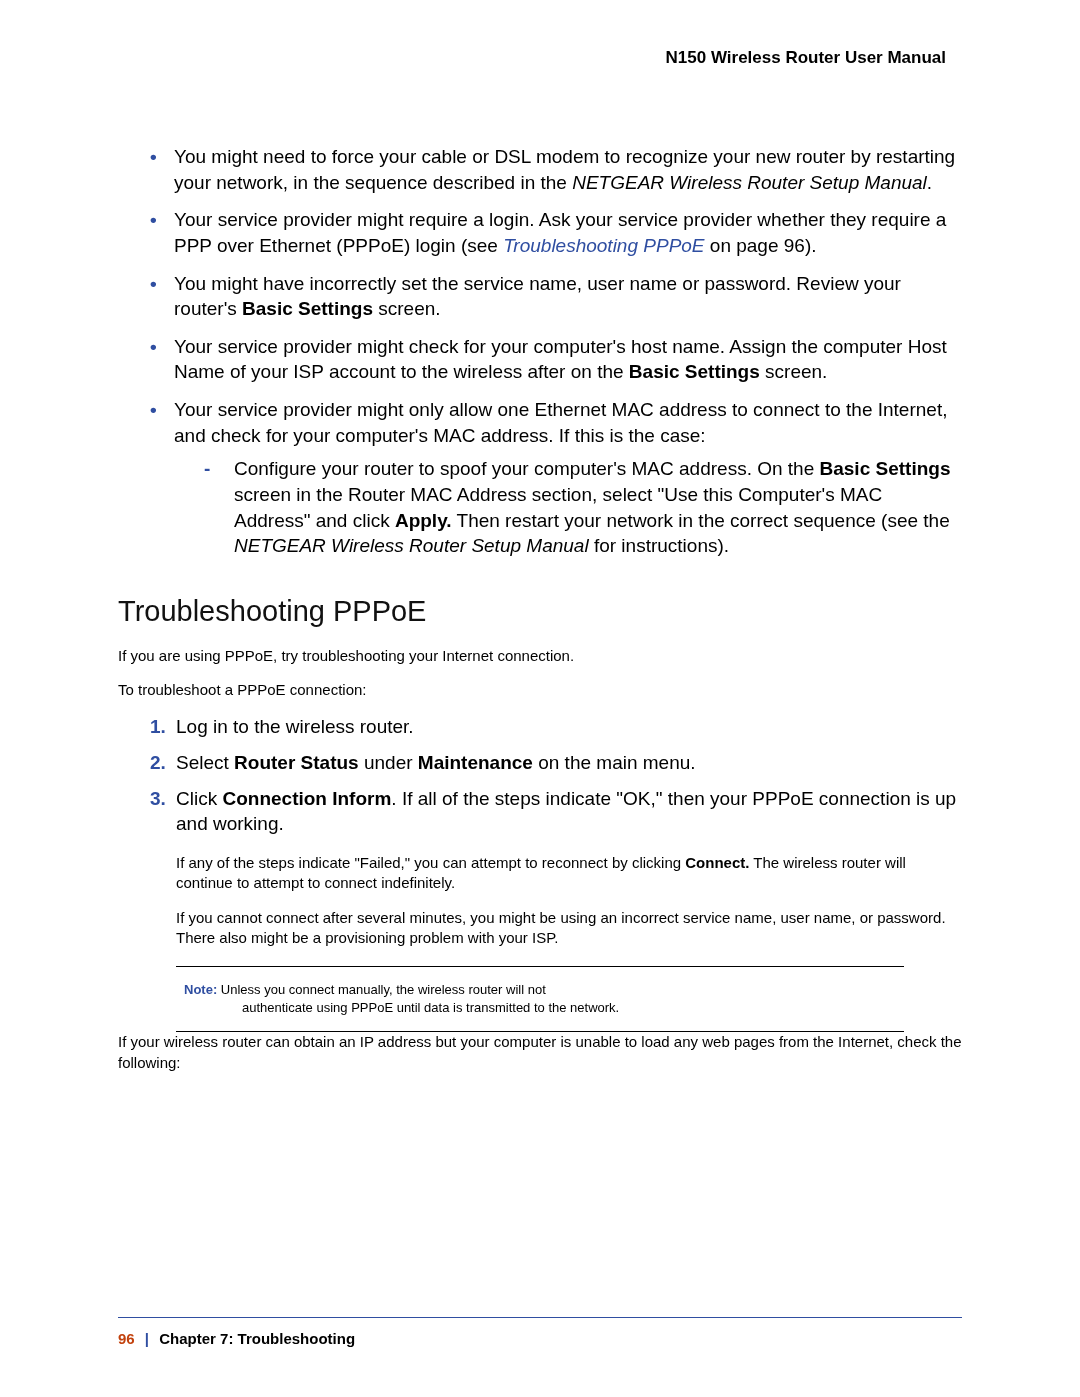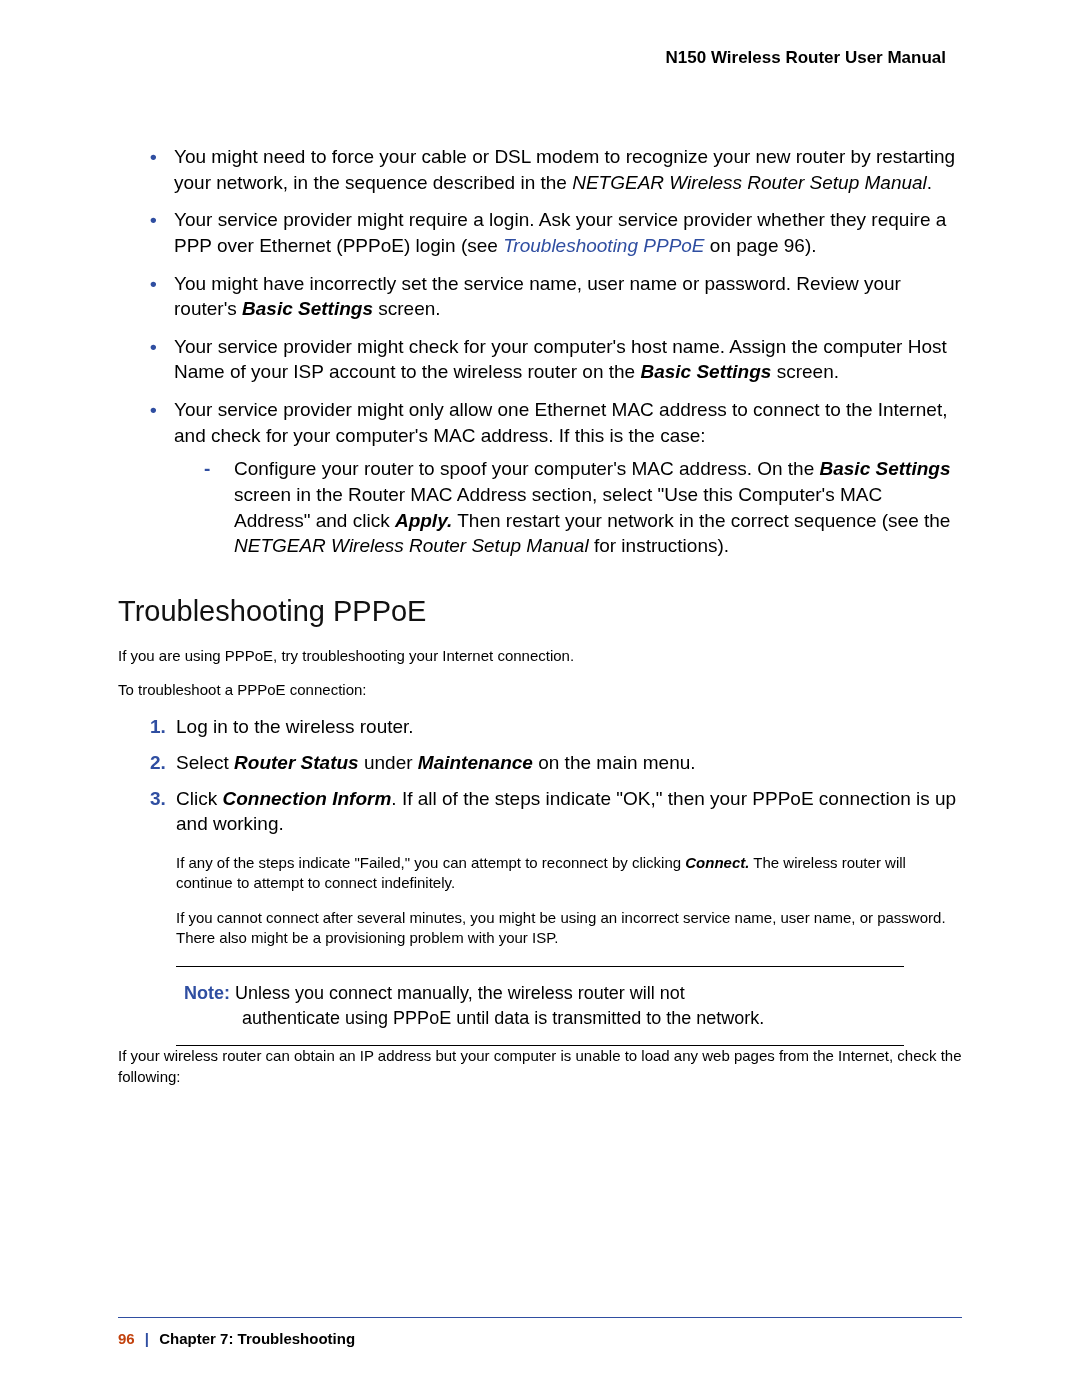--- a/index.html
+++ b/index.html
@@ -90,38 +90,38 @@
     left: 0;
     top: 0;
     font-size: 19px;
   }
   .para {
     font-size: 15px;
     line-height: 1.35;
     margin: 0 0 14px 0;
   }
   .indent1 { margin-left: 58px; }
-  .bold { font-weight: bold; font-style: italic; }
+  .bold { font-weight: bold; }
   .italic { font-style: italic; }
   .link {
     color: #2f4ea1;
     font-style: italic;
   }
   h2.sec {
     font-size: 29px;
     font-weight: normal;
     margin: 36px 0 18px 0;
     color: #111;
   }
   .notebox {
     margin: 18px 58px 0 58px;
     border-top: 1.5px solid #000;
     border-bottom: 1.5px solid #000;
     padding: 14px 8px 14px 8px;
-    font-size: 18px;
+    font-size: 13px;
     line-height: 1.4;
   }
   .notebox .nlabel {
     color: #2f4ea1;
     font-weight: bold;
   }
   .notebox .ind {
     display: block;
     padding-left: 58px;
   }
@@ -158,21 +158,21 @@
       <li>
         <span>You might need to force your cable or DSL modem to recognize your new router by restarting your network, in the sequence described in the </span><span class="italic">NETGEAR Wireless Router Setup Manual</span><span>.</span>
       </li>
       <li>
         <span>Your service provider might require a login. Ask your service provider whether they require a PPP over Ethernet (PPPoE) login (see </span><span class="link">Troubleshooting PPPoE</span><span> on page 96).</span>
       </li>
       <li>
         <span>You might have incorrectly set the service name, user name or password. Review your router's </span><span class="bold">Basic Settings</span><span> screen.</span>
       </li>
       <li>
-        <span>Your service provider might check for your computer's host name. Assign the computer Host Name of your ISP account to the wireless router on the </span><span class="bold">Basic Settings</span><span> screen.</span>
+        <span>Your service provider might check for your computer's host name. Assign the computer Host Name of your ISP account to the wireless after on the </span><span class="bold">Basic Settings</span><span> screen.</span>
       </li>
       <li>
         <span>Your service provider might only allow one Ethernet MAC address to connect to the Internet, and check for your computer's MAC address. If this is the case:</span>
         <ul class="dash">
           <li>
             <span>Configure your router to spoof your computer's MAC address. On the </span><span class="bold">Basic Settings</span><span> screen in the Router MAC Address section, select "Use this Computer's MAC Address" and click </span><span class="bold">Apply.</span><span> Then restart your network in the correct sequence (see the </span><span class="italic">NETGEAR Wireless Router Setup Manual</span><span> for instructions).</span>
           </li>
         </ul>
       </li>
     </ul>

